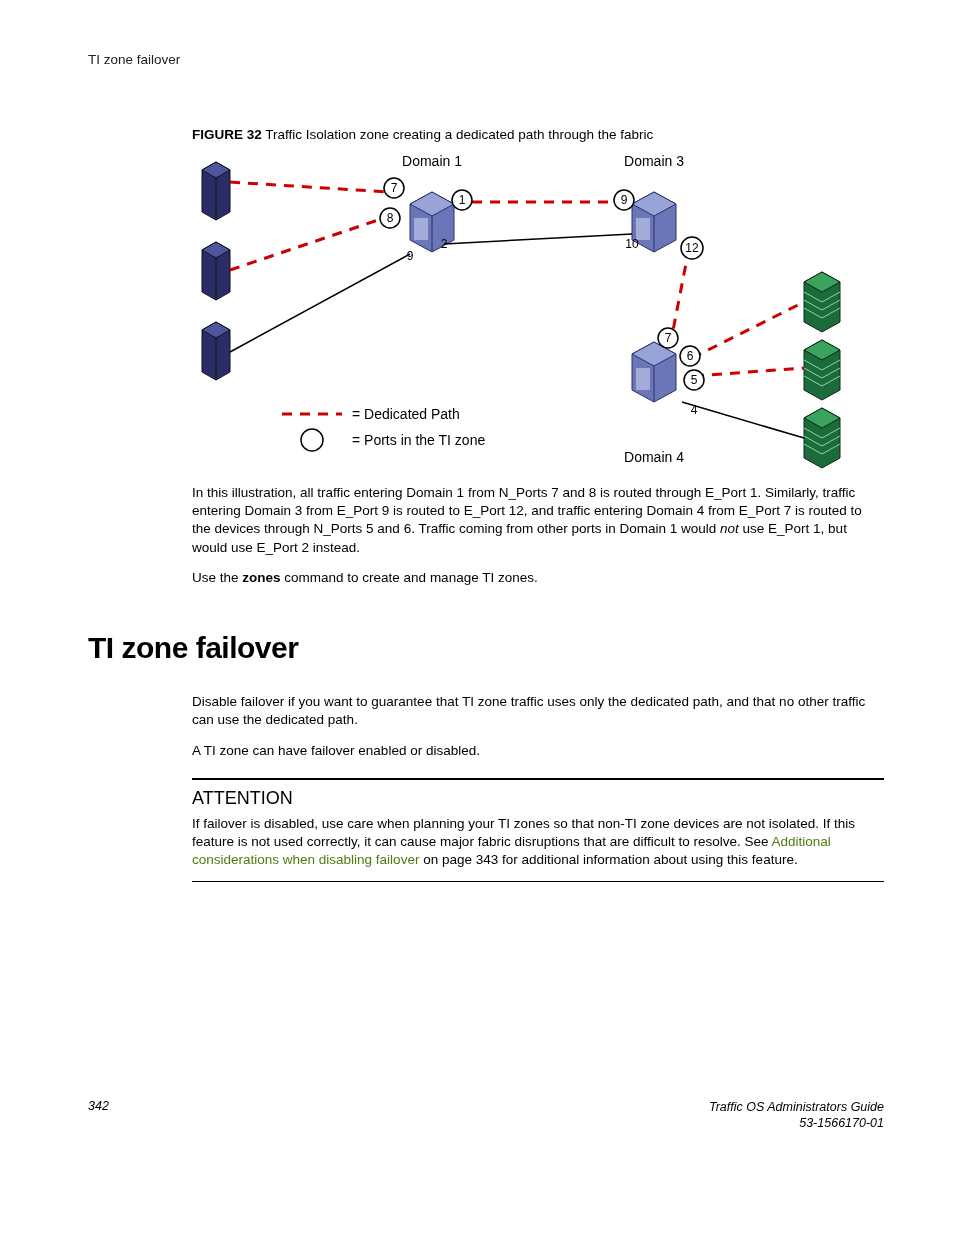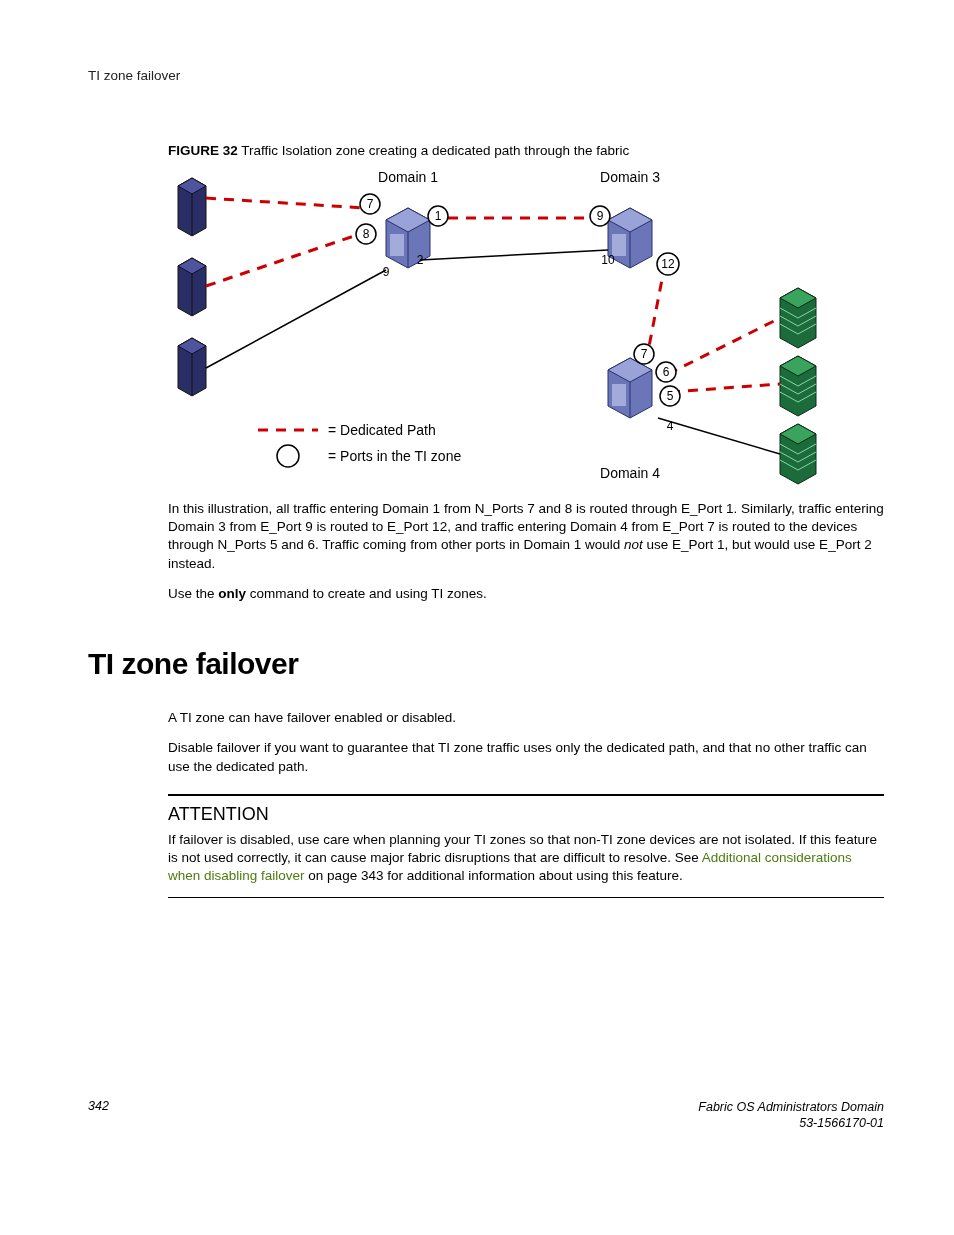--- a/index.html
+++ b/index.html
@@ -5,32 +5,32 @@
   body {
     margin: 0;
     padding: 0;
     font-family: Arial, Helvetica, sans-serif;
     font-size: 14px;
     color: #000;
     background: #fff;
     width: 954px;
   }
   .page {
-    padding: 68px 70px 30px 88px;
+    padding: 52px 70px 30px 88px;
     min-height: 1157px;
     position: relative;
     box-sizing: border-box;
   }
   .running-head {
     font-size: 13.5px;
     color: #222;
     margin-bottom: 60px;
   }
   .content-block {
-    margin-left: 80px;
+    margin-left: 104px;
     margin-right: 0;
   }
   .fig-caption {
     font-size: 13.5px;
     margin-bottom: 10px;
   }
   .fig-caption b { font-weight: bold; }
   .figure-box {
     width: 660px;
     height: 320px;
@@ -184,40 +184,40 @@
         <circle class="port-circ" cx="120" cy="288" r="11"></circle>
         <text class="legend-lbl" x="160" y="293">= Ports in the TI zone</text>
       </svg>
     </div>
 
     <p class="para">
       <span>In this illustration, all traffic entering Domain 1 from N_Ports 7 and 8 is routed through E_Port 1. Similarly, traffic entering Domain 3 from E_Port 9 is routed to E_Port 12, and traffic entering Domain 4 from E_Port 7 is routed to the devices through N_Ports 5 and 6. Traffic coming from other ports in Domain 1 would </span><i>not</i><span> use E_Port 1, but would use E_Port 2 instead.</span>
     </p>
 
     <p class="para">
-      <span>Use the </span><b>only</b><span> command to create and using TI zones.</span>
+      <span>Use the </span><b>zones</b><span> command to create and manage TI zones.</span>
     </p>
   </div>
 
   <h1 class="h1">TI zone failover</h1>
 
   <div class="content-block">
+    <p class="para">Disable failover if you want to guarantee that TI zone traffic uses only the dedicated path, and that no other traffic can use the dedicated path.</p>
     <p class="para">A TI zone can have failover enabled or disabled.</p>
-    <p class="para">Disable failover if you want to guarantee that TI zone traffic uses only the dedicated path, and that no other traffic can use the dedicated path.</p>
 
     <hr class="hr-thick">
     <div class="attention-head">ATTENTION</div>
     <div class="para" style="margin-top:0">
       <span>If failover is disabled, use care when planning your TI zones so that non-TI zone devices are not isolated. If this feature is not used correctly, it can cause major fabric disruptions that are difficult to resolve. See </span><span class="link">Additional considerations when disabling failover</span><span> on page 343 for additional information about using this feature.</span>
     </div>
     <hr class="hr-thin">
 
   </div>
 
   <div class="footer">
     <span class="left">342</span>
     <span class="right">
-      <span>Fabric OS Administrators Domain</span><br>
+      <span>Traffic OS Administrators Guide</span><br>
       <span>53-1566170-01</span>
     </span>
   </div>
 
 </div>
 
 </body></html>

